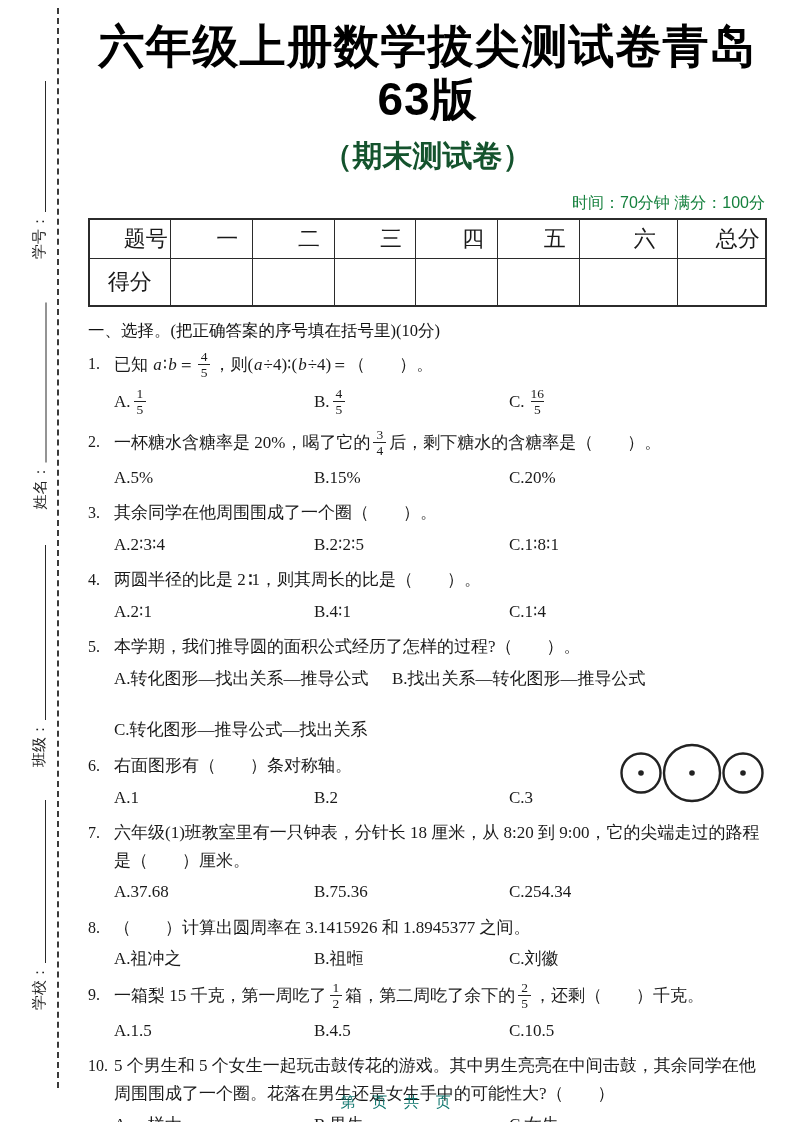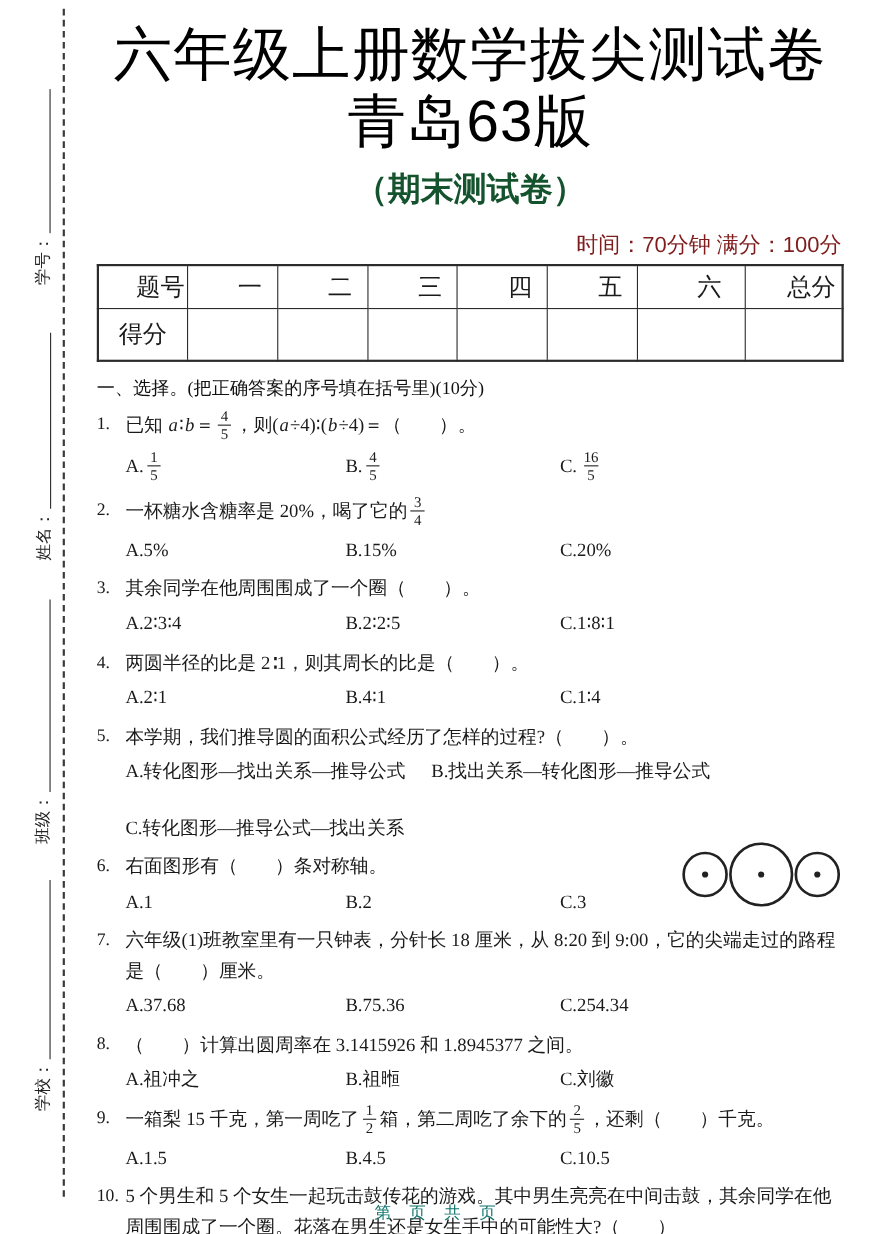--- a/index.html
+++ b/index.html
@@ -28,32 +28,32 @@
     white-space:nowrap;
   }
   .v-field .blank { flex:1; border-bottom:1.6px solid #2a2a2a; margin:0 0 3px 2px; }
 
   
   .content { position:absolute; left:88px; top:0; width:679px; }
 
   .title {
     margin:20px 0 0 0; text-align:center;
     font-family:"Liberation Sans", sans-serif;
-    font-weight:normal; font-size:53px; line-height:1.15;
+    font-weight:bold; font-size:46px; line-height:1.15;
     letter-spacing:1px; color:#000;
   }
   .subtitle {
     margin:10px 0 0 0; text-align:center;
     font-family:"Liberation Sans", sans-serif;
     font-weight:bold; font-size:30px; color:#14532d;
   }
   .meta {
     margin-top:16px; text-align:right; padding-right:2px;
     font-family:"Liberation Sans", sans-serif;
-    font-size:20px; color:#7f1d1d;
+    font-size:16px; color:#15803d;
   }
 
   table.score-table {
     width:100%; margin-top:4px;
     border-collapse:collapse;
     border:2.5px solid #2b2b2b;
     table-layout:fixed;
   }
   .score-table th, .score-table td {
     border:1.5px solid #2b2b2b;
@@ -188,21 +188,21 @@
                 <span class="den">5</span>
               </span></span>
           </div>
         </div>
         <div class="question">
           <div class="stem">
             <span class="qnum">2.</span>
             <span class="stem-text"><span class="seg">一杯糖水含糖率是 20%，喝了它的</span><span class="frac">
                 <span class="num">3</span>
                 <span class="den">4</span>
-              </span></span>
+              </span><span class="seg">后，剩下糖水的含糖率是（　　）。</span></span>
           </div>
           <div class="options">
             <span class="option"><span class="opt-label">A.</span><span class="seg">5%</span></span>
             <span class="option"><span class="opt-label">B.</span><span class="seg">15%</span></span>
             <span class="option"><span class="opt-label">C.</span><span class="seg">20%</span></span>
           </div>
         </div>
         <div class="question">
           <div class="stem">
             <span class="qnum">3.</span>

